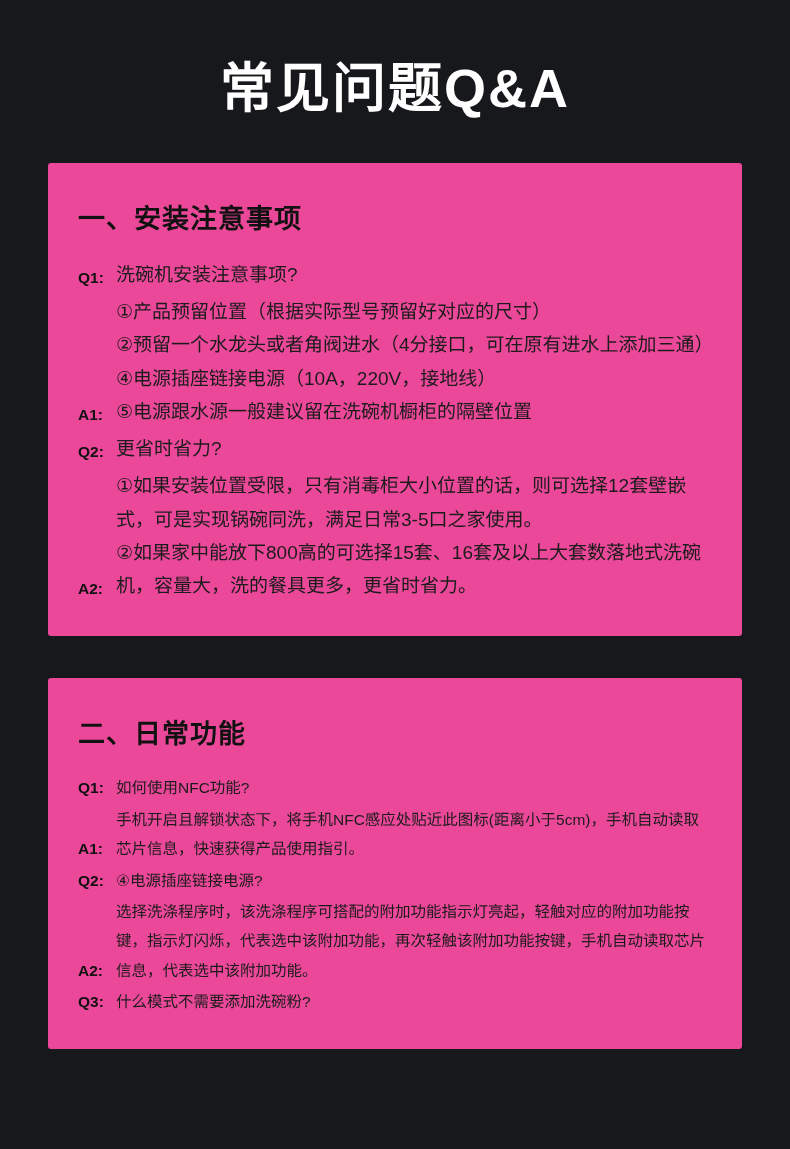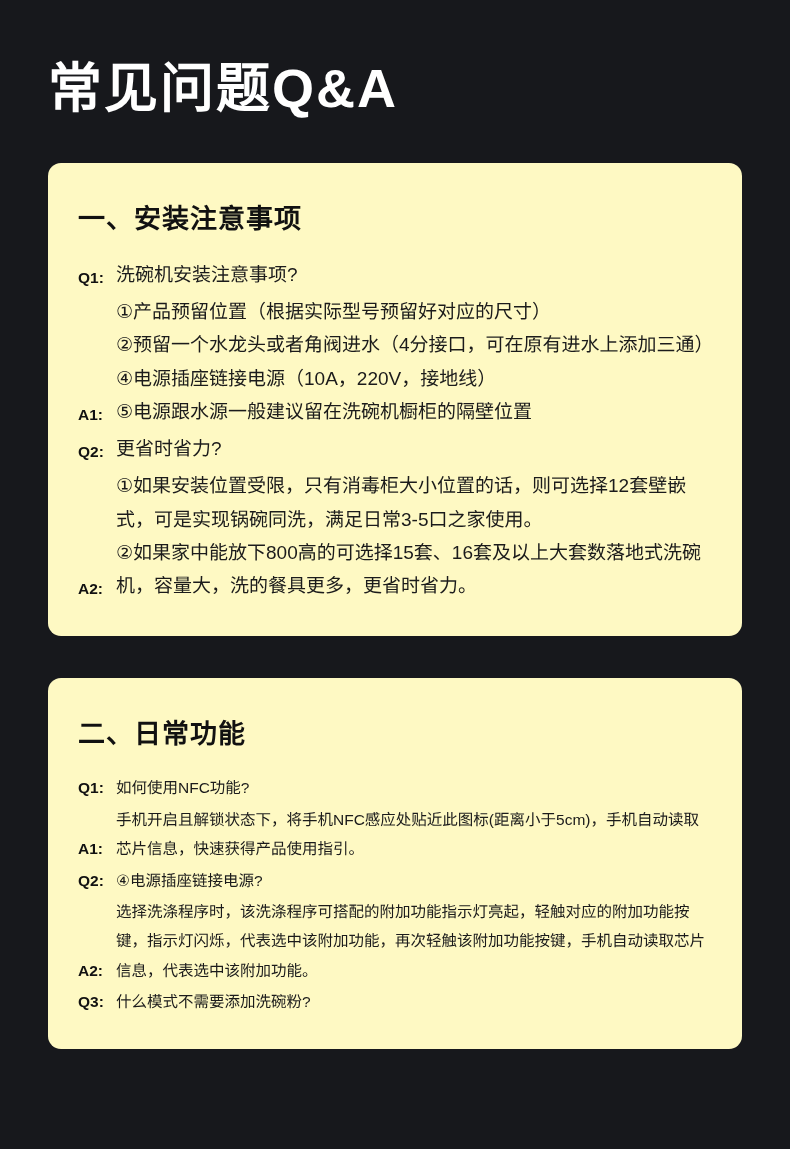--- a/index.html
+++ b/index.html
@@ -15,32 +15,32 @@
     -webkit-font-smoothing: antialiased;
   }
   .page {
     width: 790px;
     min-height: 1149px;
     box-sizing: border-box;
     padding: 0 48px 40px 48px;
     background: #17181c;
   }
   .page-title {
-    text-align: left;
+    text-align: center;
     color: #ffffff;
     font-size: 54px;
     font-weight: bold;
     letter-spacing: 2px;
     padding: 56px 0 42px 0;
     margin: 0;
     line-height: 1.2;
   }
   .card {
-    background: #fef9c3;
-    border-radius: 13px;
+    background: #ec4899;
+    border-radius: 3px;
     padding: 34px 30px 30px 30px;
     box-sizing: border-box;
     margin-bottom: 42px;
   }
   .card-title {
     font-size: 27px;
     font-weight: bold;
     color: #111111;
     margin: 0 0 22px 0;
     letter-spacing: 1px;

